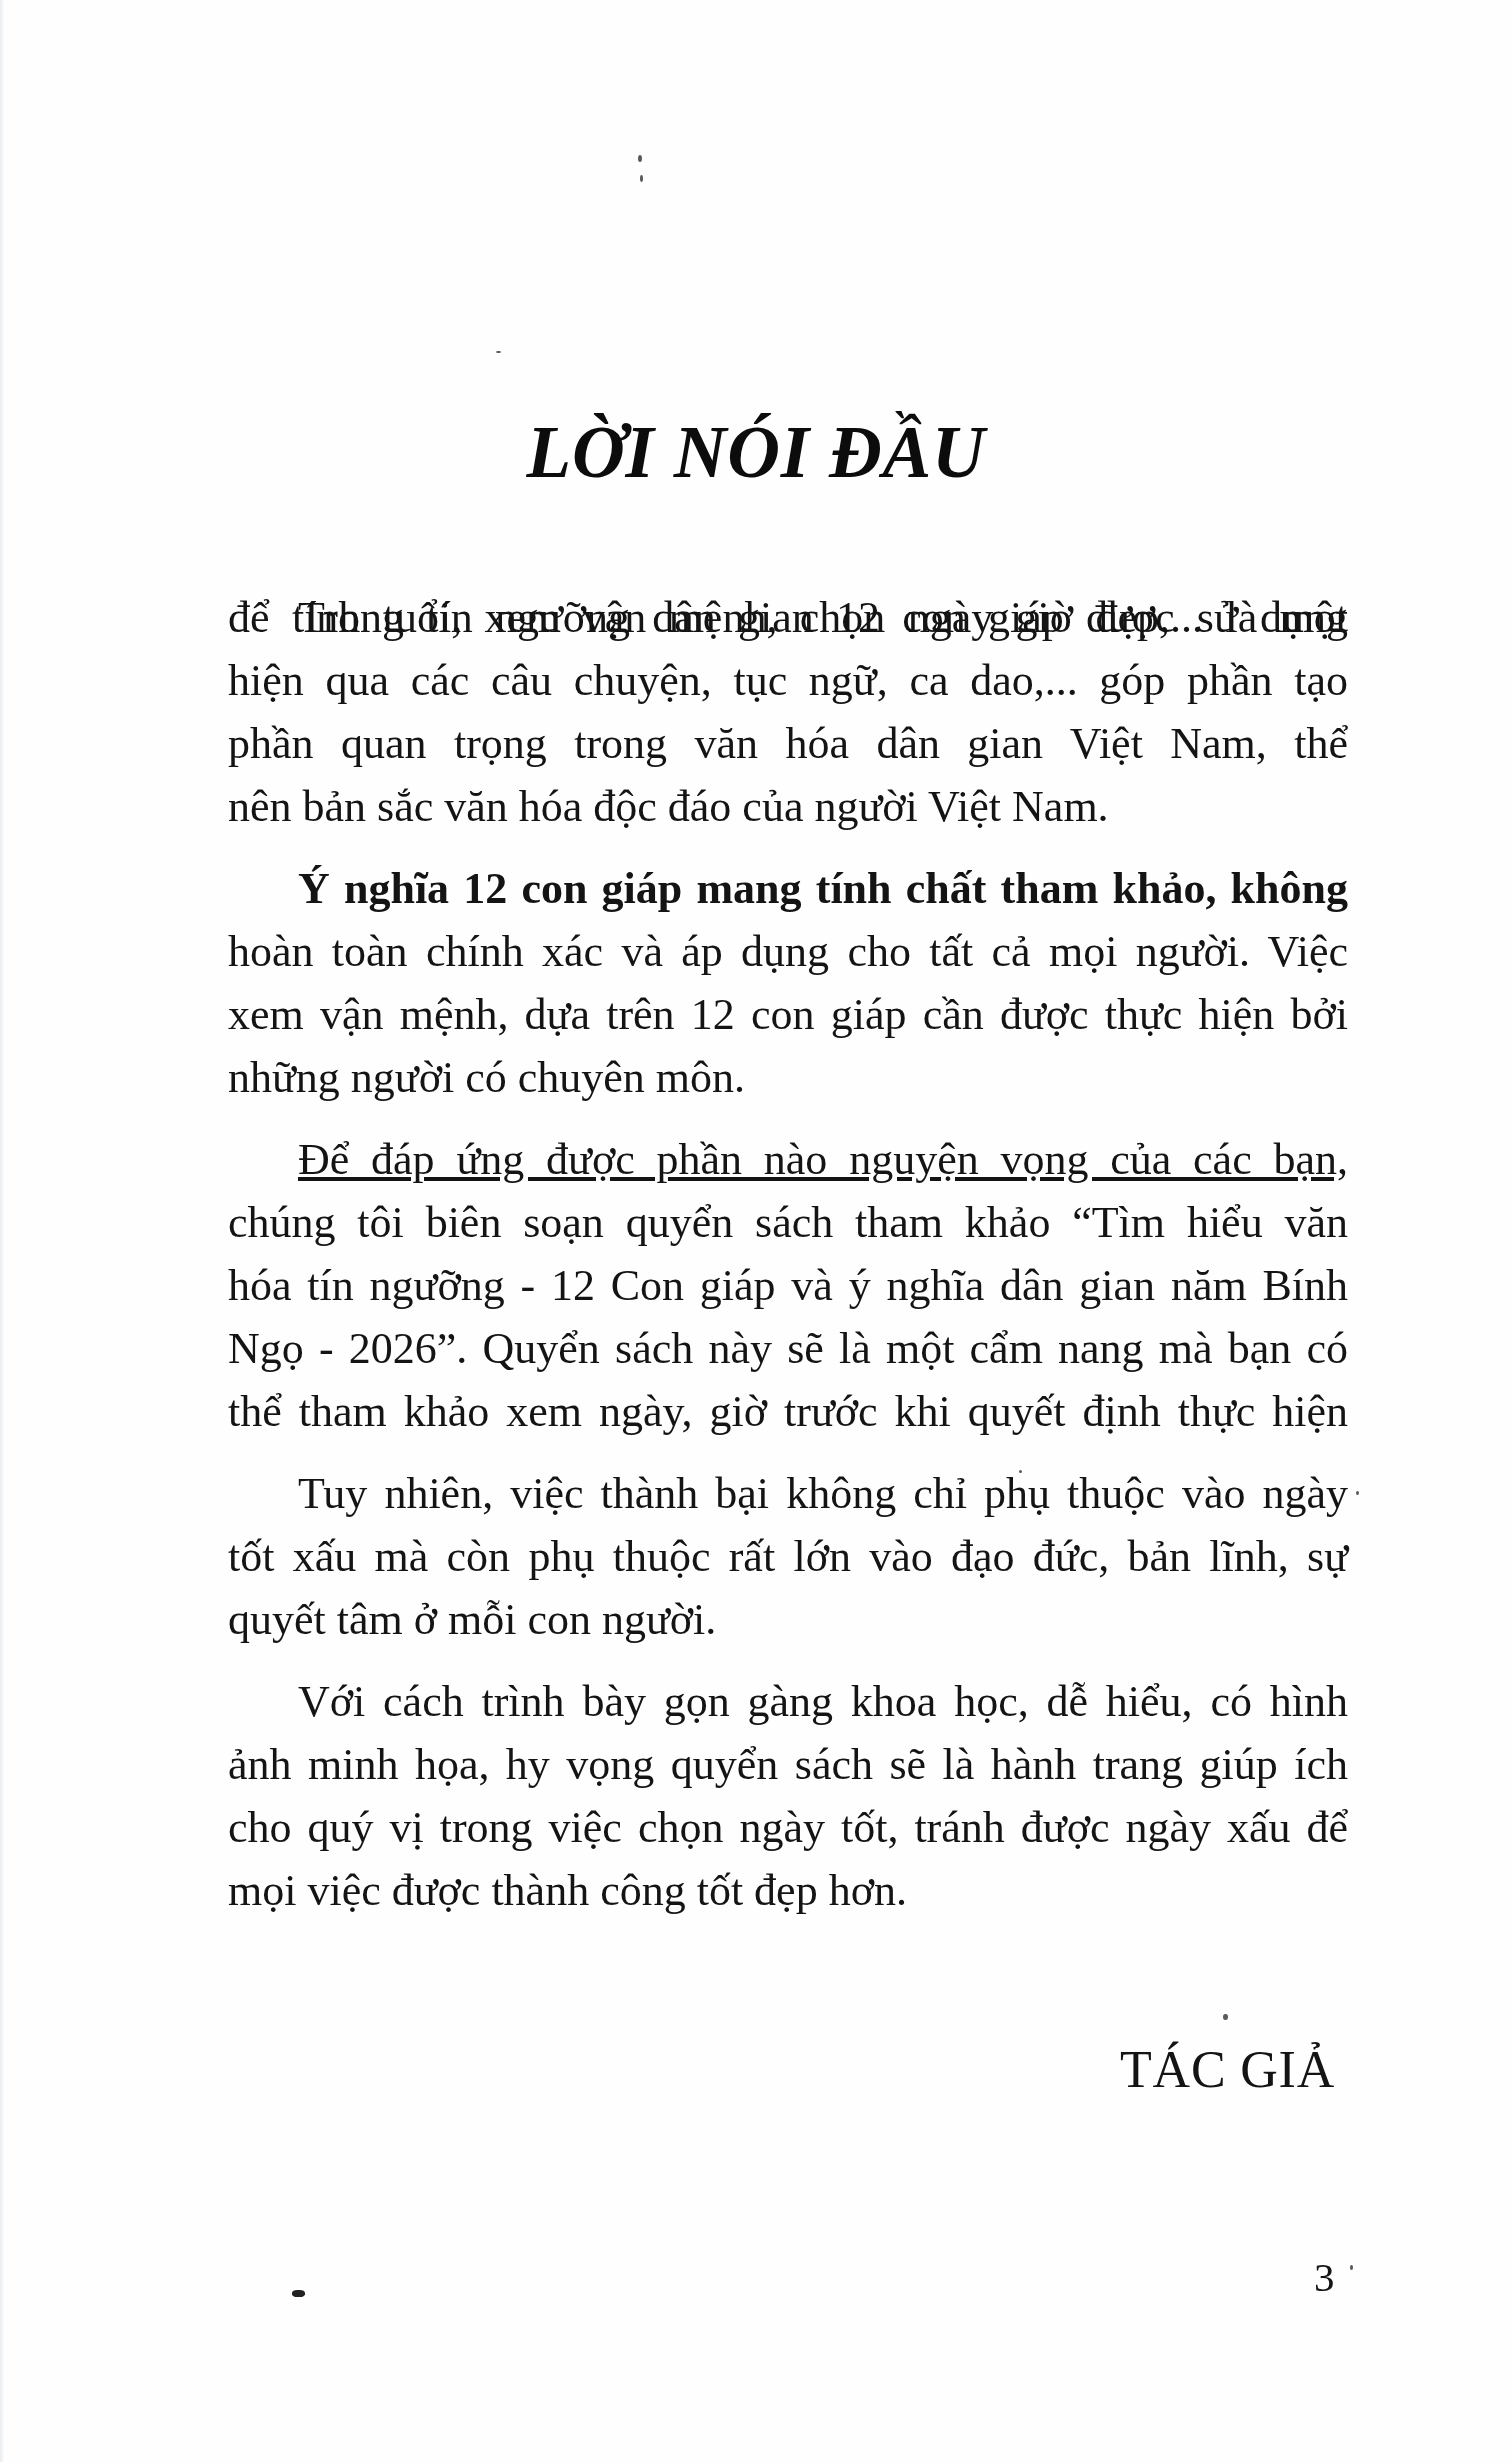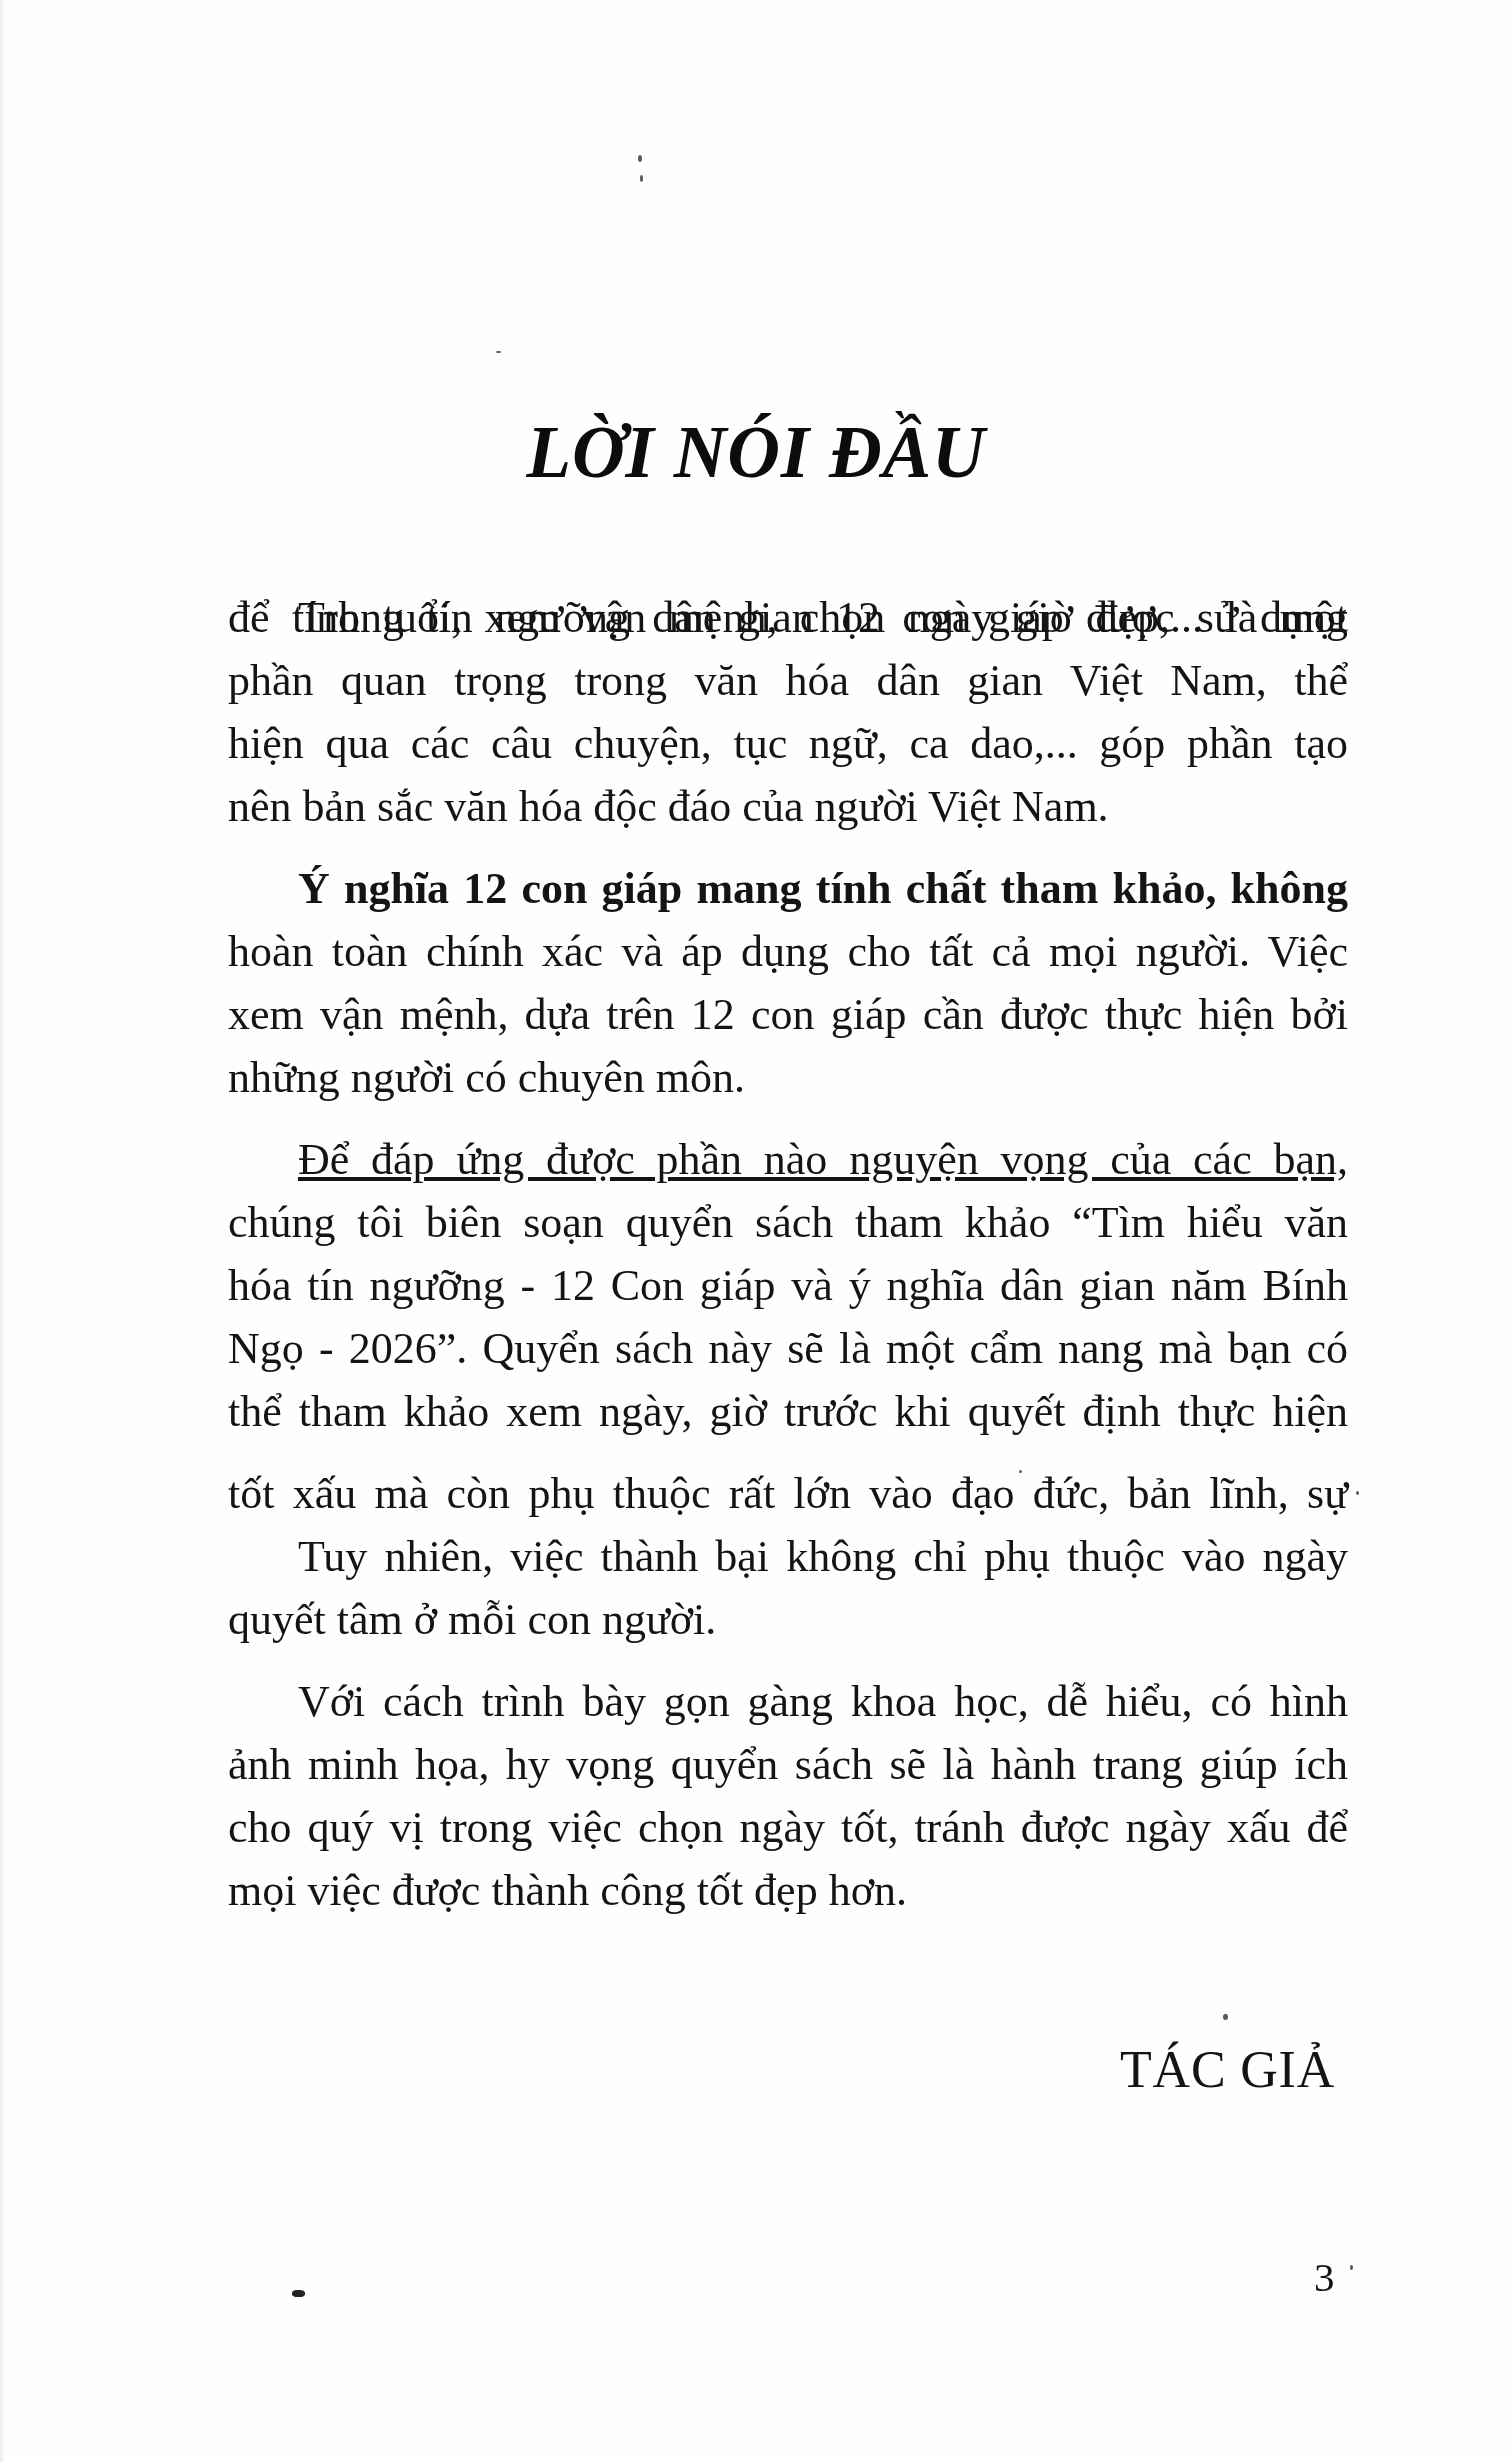--- a/index.html
+++ b/index.html
@@ -88,22 +88,22 @@
 <div class="page">
   <div class="left-edge"></div>
 
   <h1 class="title">LỜI NÓI ĐẦU</h1>
 
   <div class="body">
 
     <div class="para">
       <span class="line" style="padding-left: 70px; text-indent: 0px; display: block; margin-left: 0px; box-sizing: border-box; text-align-last: justify; position: relative; left: 0px; width: 100%;"><span style="display:inline-block;width:2.4px"></span><span style="display: block; margin-left: 0px; padding-left: 0px; text-align: justify; text-align-last: justify;">Trong tín ngưỡng dân gian 12 con giáp được sử dụng</span></span>
       <span class="line">để tính tuổi, xem vận mệnh, chọn ngày giờ đẹp,... là một</span>
+      <span class="line">hiện qua các câu chuyện, tục ngữ, ca dao,... góp phần tạo</span>
       <span class="line">phần quan trọng trong văn hóa dân gian Việt Nam, thể</span>
-      <span class="line">hiện qua các câu chuyện, tục ngữ, ca dao,... góp phần tạo</span>
       <span class="line last">nên bản sắc văn hóa độc đáo của người Việt Nam.</span>
     </div>
 
     <div class="para">
       <span class="line" style="padding-left: 70px; text-indent: 0px; display: block; margin-left: 0px; box-sizing: border-box; text-align-last: justify; position: relative; left: 0px; width: 100%; font-weight: bold;">
           <span style="display: block; margin-left: 0px; padding-left: 0px; text-align: justify; text-align-last: justify;">Ý nghĩa 12 con giáp mang tính chất tham khảo, không</span>
         </span>
       <span class="line">hoàn toàn chính xác và áp dụng cho tất cả mọi người. Việc</span>
       <span class="line">xem vận mệnh, dựa trên 12 con giáp cần được thực hiện bởi</span>
       <span class="line last">những người có chuyên môn.</span>
@@ -113,24 +113,24 @@
       <span class="line" style="padding-left: 70px; text-indent: 0px; display: block; margin-left: 0px; box-sizing: border-box; text-align-last: justify; position: relative; left: 0px; width: 100%;">
           <span style="display: block; margin-left: 0px; padding-left: 0px; text-align: justify; text-align-last: justify; text-decoration: underline;">Để đáp ứng được phần nào nguyện vọng của các bạn,</span>
         </span>
       <span class="line">chúng tôi biên soạn quyển sách tham khảo “Tìm hiểu văn</span>
       <span class="line">hóa tín ngưỡng - 12 Con giáp và ý nghĩa dân gian năm Bính</span>
       <span class="line">Ngọ - 2026”. Quyển sách này sẽ là một cẩm nang mà bạn có</span>
       <span class="line">thể tham khảo xem ngày, giờ trước khi quyết định thực hiện</span>
     </div>
 
     <div class="para">
-      <span class="line">tốt xấu mà còn phụ thuộc rất lớn vào đạo đức, bản lĩnh, sự</span>
       <span class="line" style="padding-left: 70px; text-indent: 0px; display: block; margin-left: 0px; box-sizing: border-box; text-align-last: justify; position: relative; left: 0px; width: 100%;">
           <span style="display: block; margin-left: 0px; padding-left: 0px; text-align: justify; text-align-last: justify;">Tuy nhiên, việc thành bại không chỉ phụ thuộc vào ngày</span>
         </span>
+      <span class="line">tốt xấu mà còn phụ thuộc rất lớn vào đạo đức, bản lĩnh, sự</span>
       <span class="line last">quyết tâm ở mỗi con người.</span>
     </div>
 
     <div class="para">
       <span class="line" style="padding-left: 70px; text-indent: 0px; display: block; margin-left: 0px; box-sizing: border-box; text-align-last: justify; position: relative; left: 0px; width: 100%;">
           <span style="display: block; margin-left: 0px; padding-left: 0px; text-align: justify; text-align-last: justify;">Với cách trình bày gọn gàng khoa học, dễ hiểu, có hình</span>
         </span>
       <span class="line">ảnh minh họa, hy vọng quyển sách sẽ là hành trang giúp ích</span>
       <span class="line">cho quý vị trong việc chọn ngày tốt, tránh được ngày xấu để</span>
       <span class="line last">mọi việc được thành công tốt đẹp hơn.</span>

